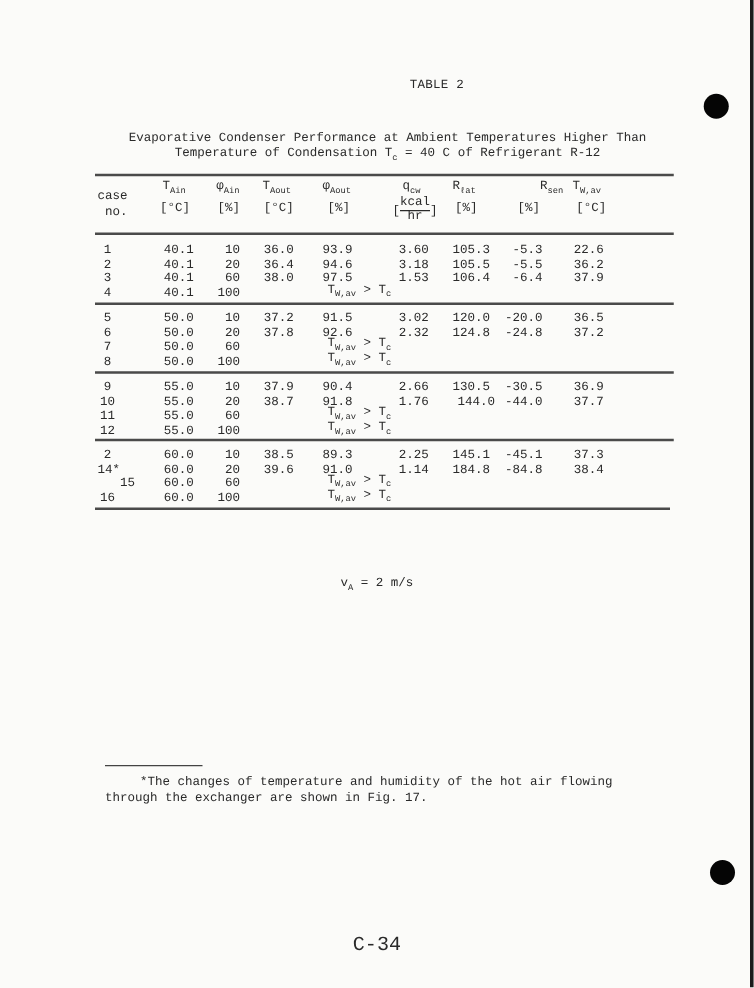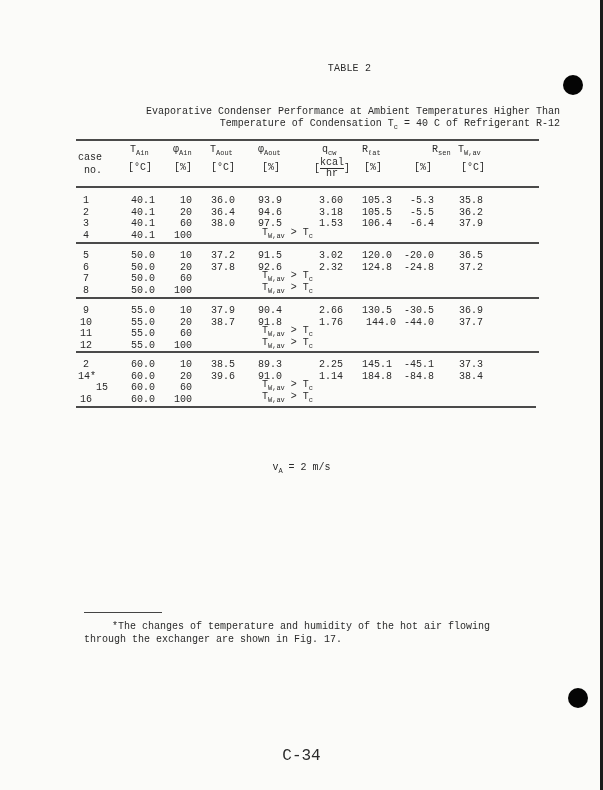--- a/index.html
+++ b/index.html
@@ -13,21 +13,21 @@
     position: absolute; right: 0; top: 0; width: 3px; height: 790px; background: #1a1a1a;
   }
   .punch-hole {
     position: absolute; width: 20px; height: 20px; border-radius: 50%; background: #050505;
   }
   .title {
     position: absolute; left: 0; width: 603px; top: 63px; text-align: center;
     font-size: 10px; letter-spacing: 0.2px; padding-left: 48px;
   }
   .caption {
-    position: absolute; left: 60px; width: 500px; top: 106px; text-align: right;
+    position: absolute; left: 60px; width: 500px; top: 106px; text-align: center;
     font-size: 10px; line-height: 12px;
   }
   sub { font-size: 7px; vertical-align: -3px; }
   .rule {
     position: absolute; left: 76px; width: 463px; height: 2px; background: #4a4a4a;
   }
   .cell {
     position: absolute; font-size: 10px; line-height: 10px; white-space: nowrap;
   }
   .footnote-rule {
@@ -98,21 +98,21 @@
 
 <div id="table-body">
     <div class="cell" style="top: 196px; left: 78px; width: 16px; text-align: center;">1</div>
     <div class="cell" style="top: 196px; left: 131px;">40.1</div>
     <div class="cell" style="top: 196px; right: 411px;">10</div>
     <div class="cell" style="top: 196px; left: 211px;">36.0</div>
     <div class="cell" style="top: 196px; left: 258px;">93.9</div>
     <div class="cell" style="top: 196px; right: 260px;">3.60</div>
     <div class="cell" style="top: 196px; left: 362px;">105.3</div>
     <div class="cell" style="top: 196px; right: 169px;">-5.3</div>
-    <div class="cell" style="top: 196px; left: 459px;">35.8</div>
+    <div class="cell" style="top: 196px; left: 459px;">22.6</div>
     <div class="cell" style="top: 207.5px; left: 78px; width: 16px; text-align: center;">2</div>
     <div class="cell" style="top: 207.5px; left: 131px;">40.1</div>
     <div class="cell" style="top: 207.5px; right: 411px;">20</div>
     <div class="cell" style="top: 207.5px; left: 211px;">36.4</div>
     <div class="cell" style="top: 207.5px; left: 258px;">94.6</div>
     <div class="cell" style="top: 207.5px; right: 260px;">3.18</div>
     <div class="cell" style="top: 207.5px; left: 362px;">105.5</div>
     <div class="cell" style="top: 207.5px; right: 169px;">-5.5</div>
     <div class="cell" style="top: 207.5px; left: 459px;">36.2</div>
     <div class="cell" style="top: 219px; left: 78px; width: 16px; text-align: center;">3</div>

